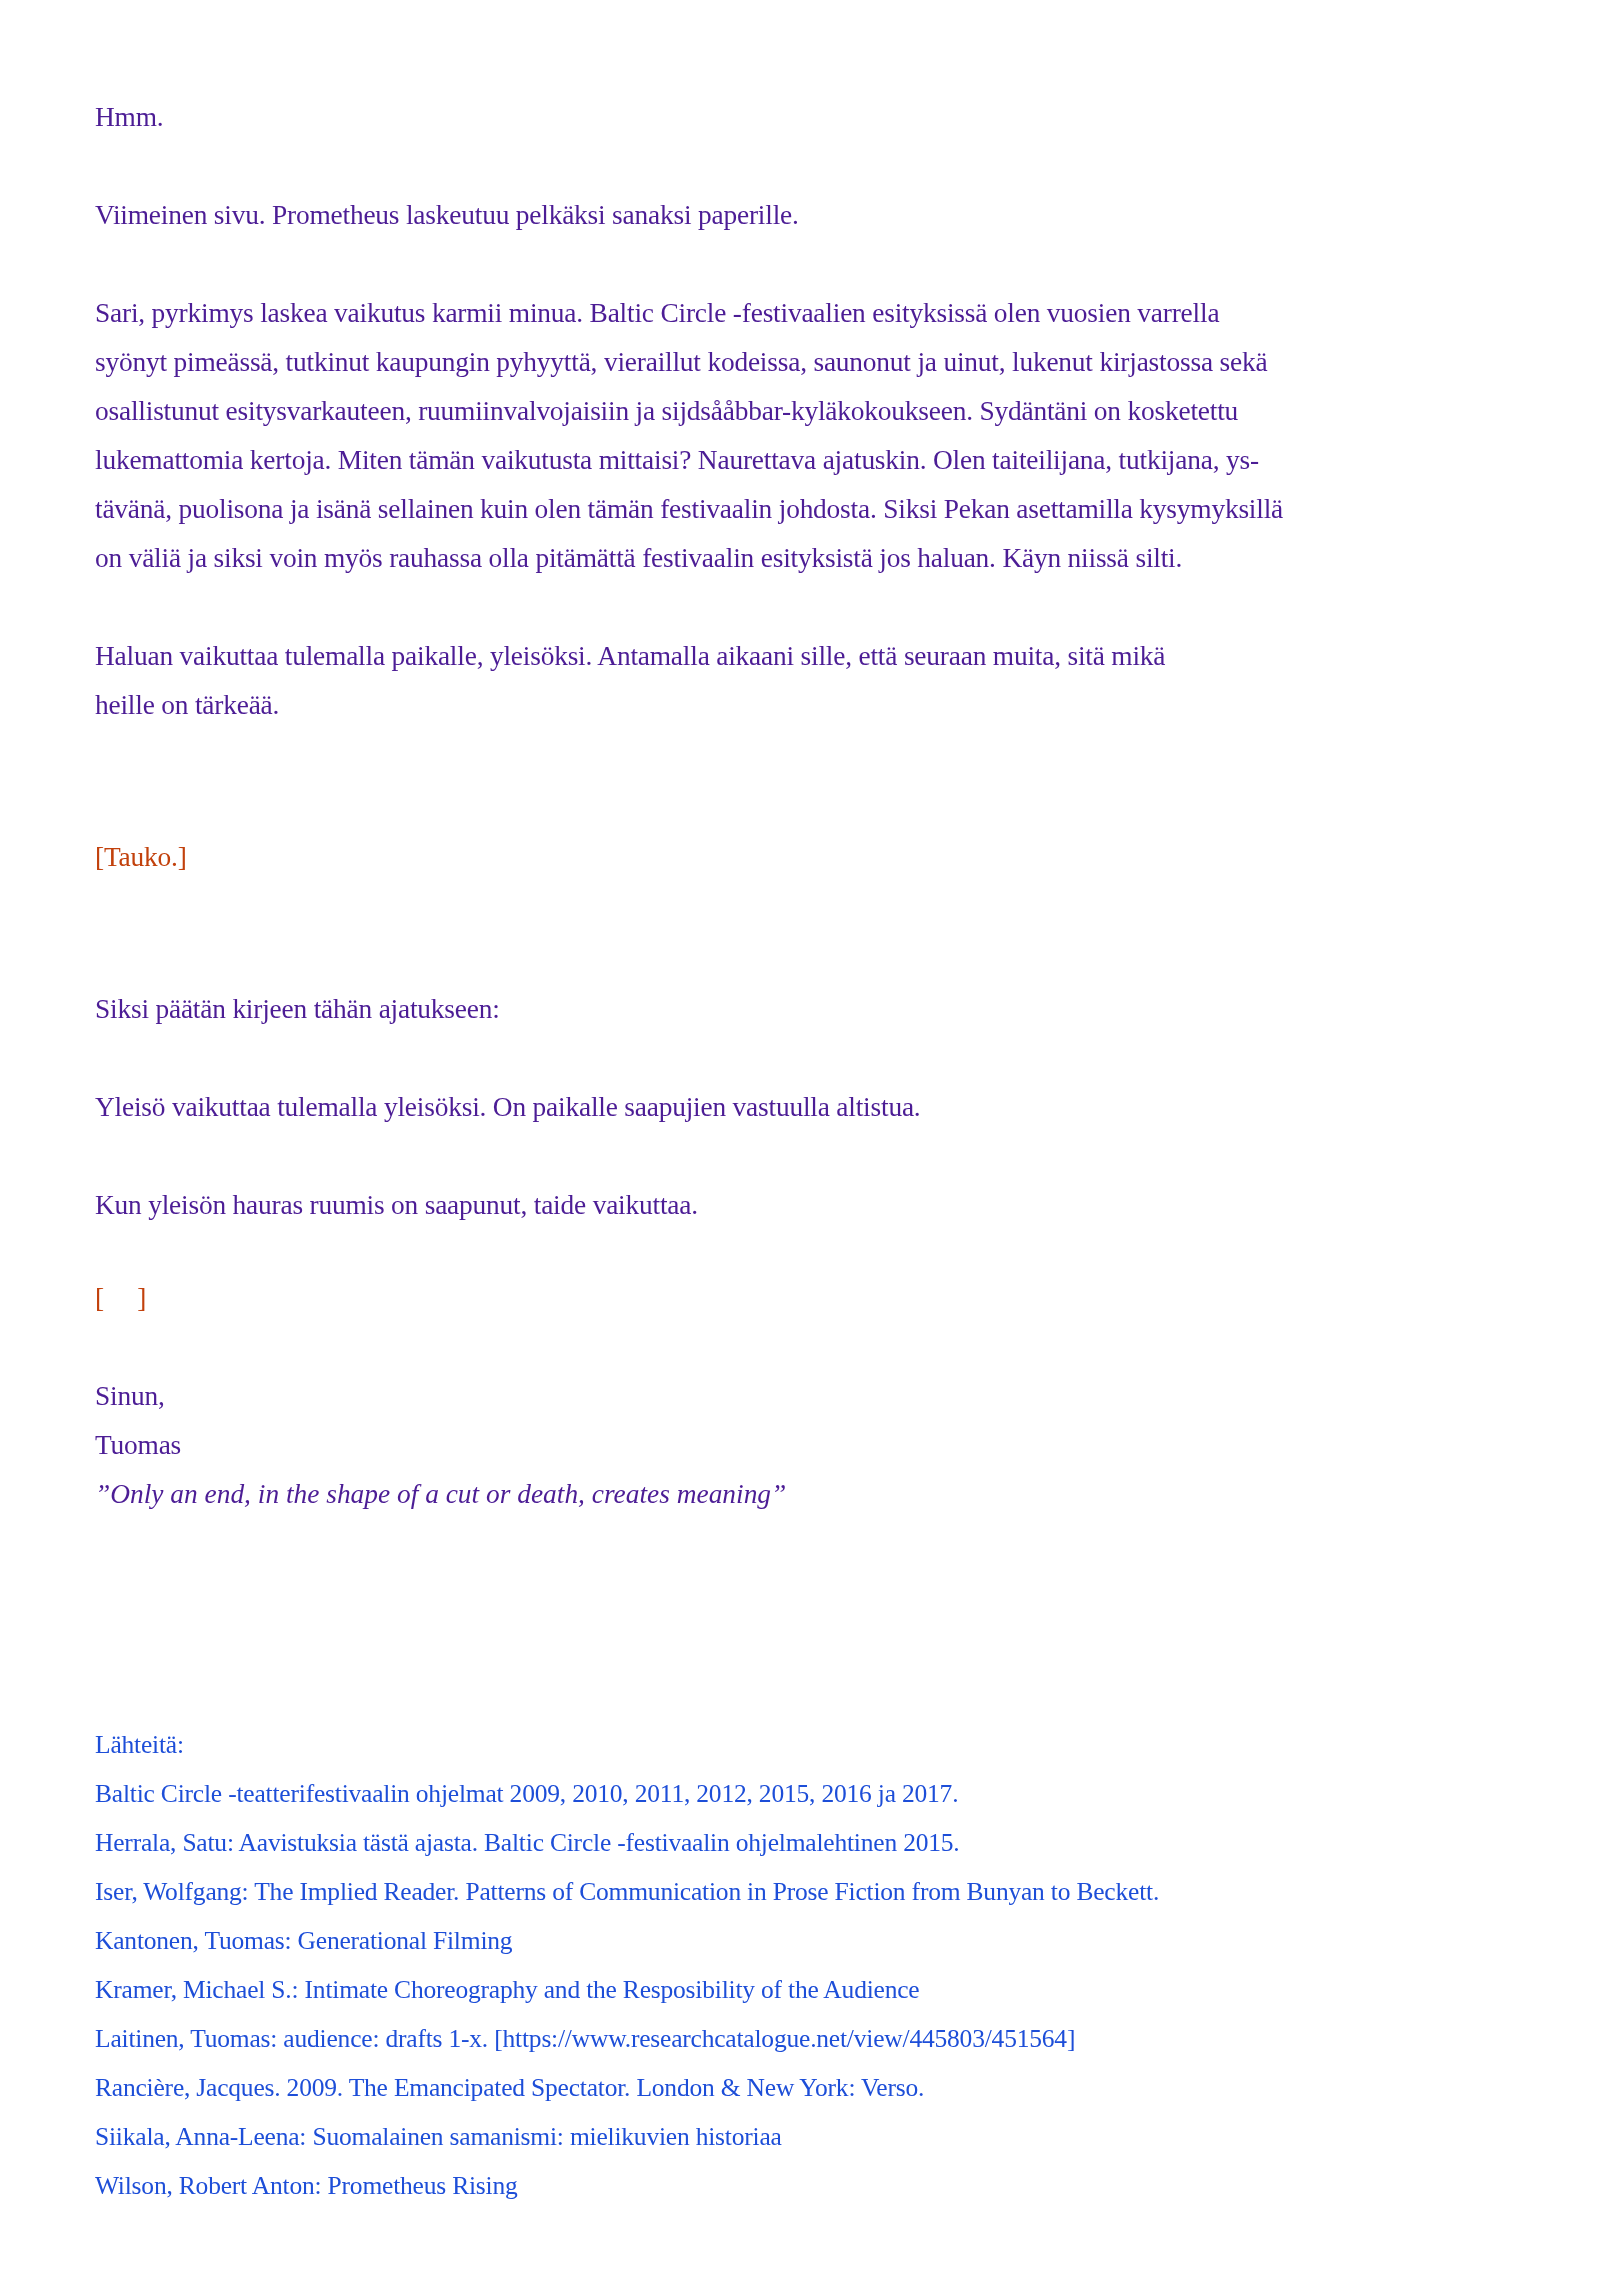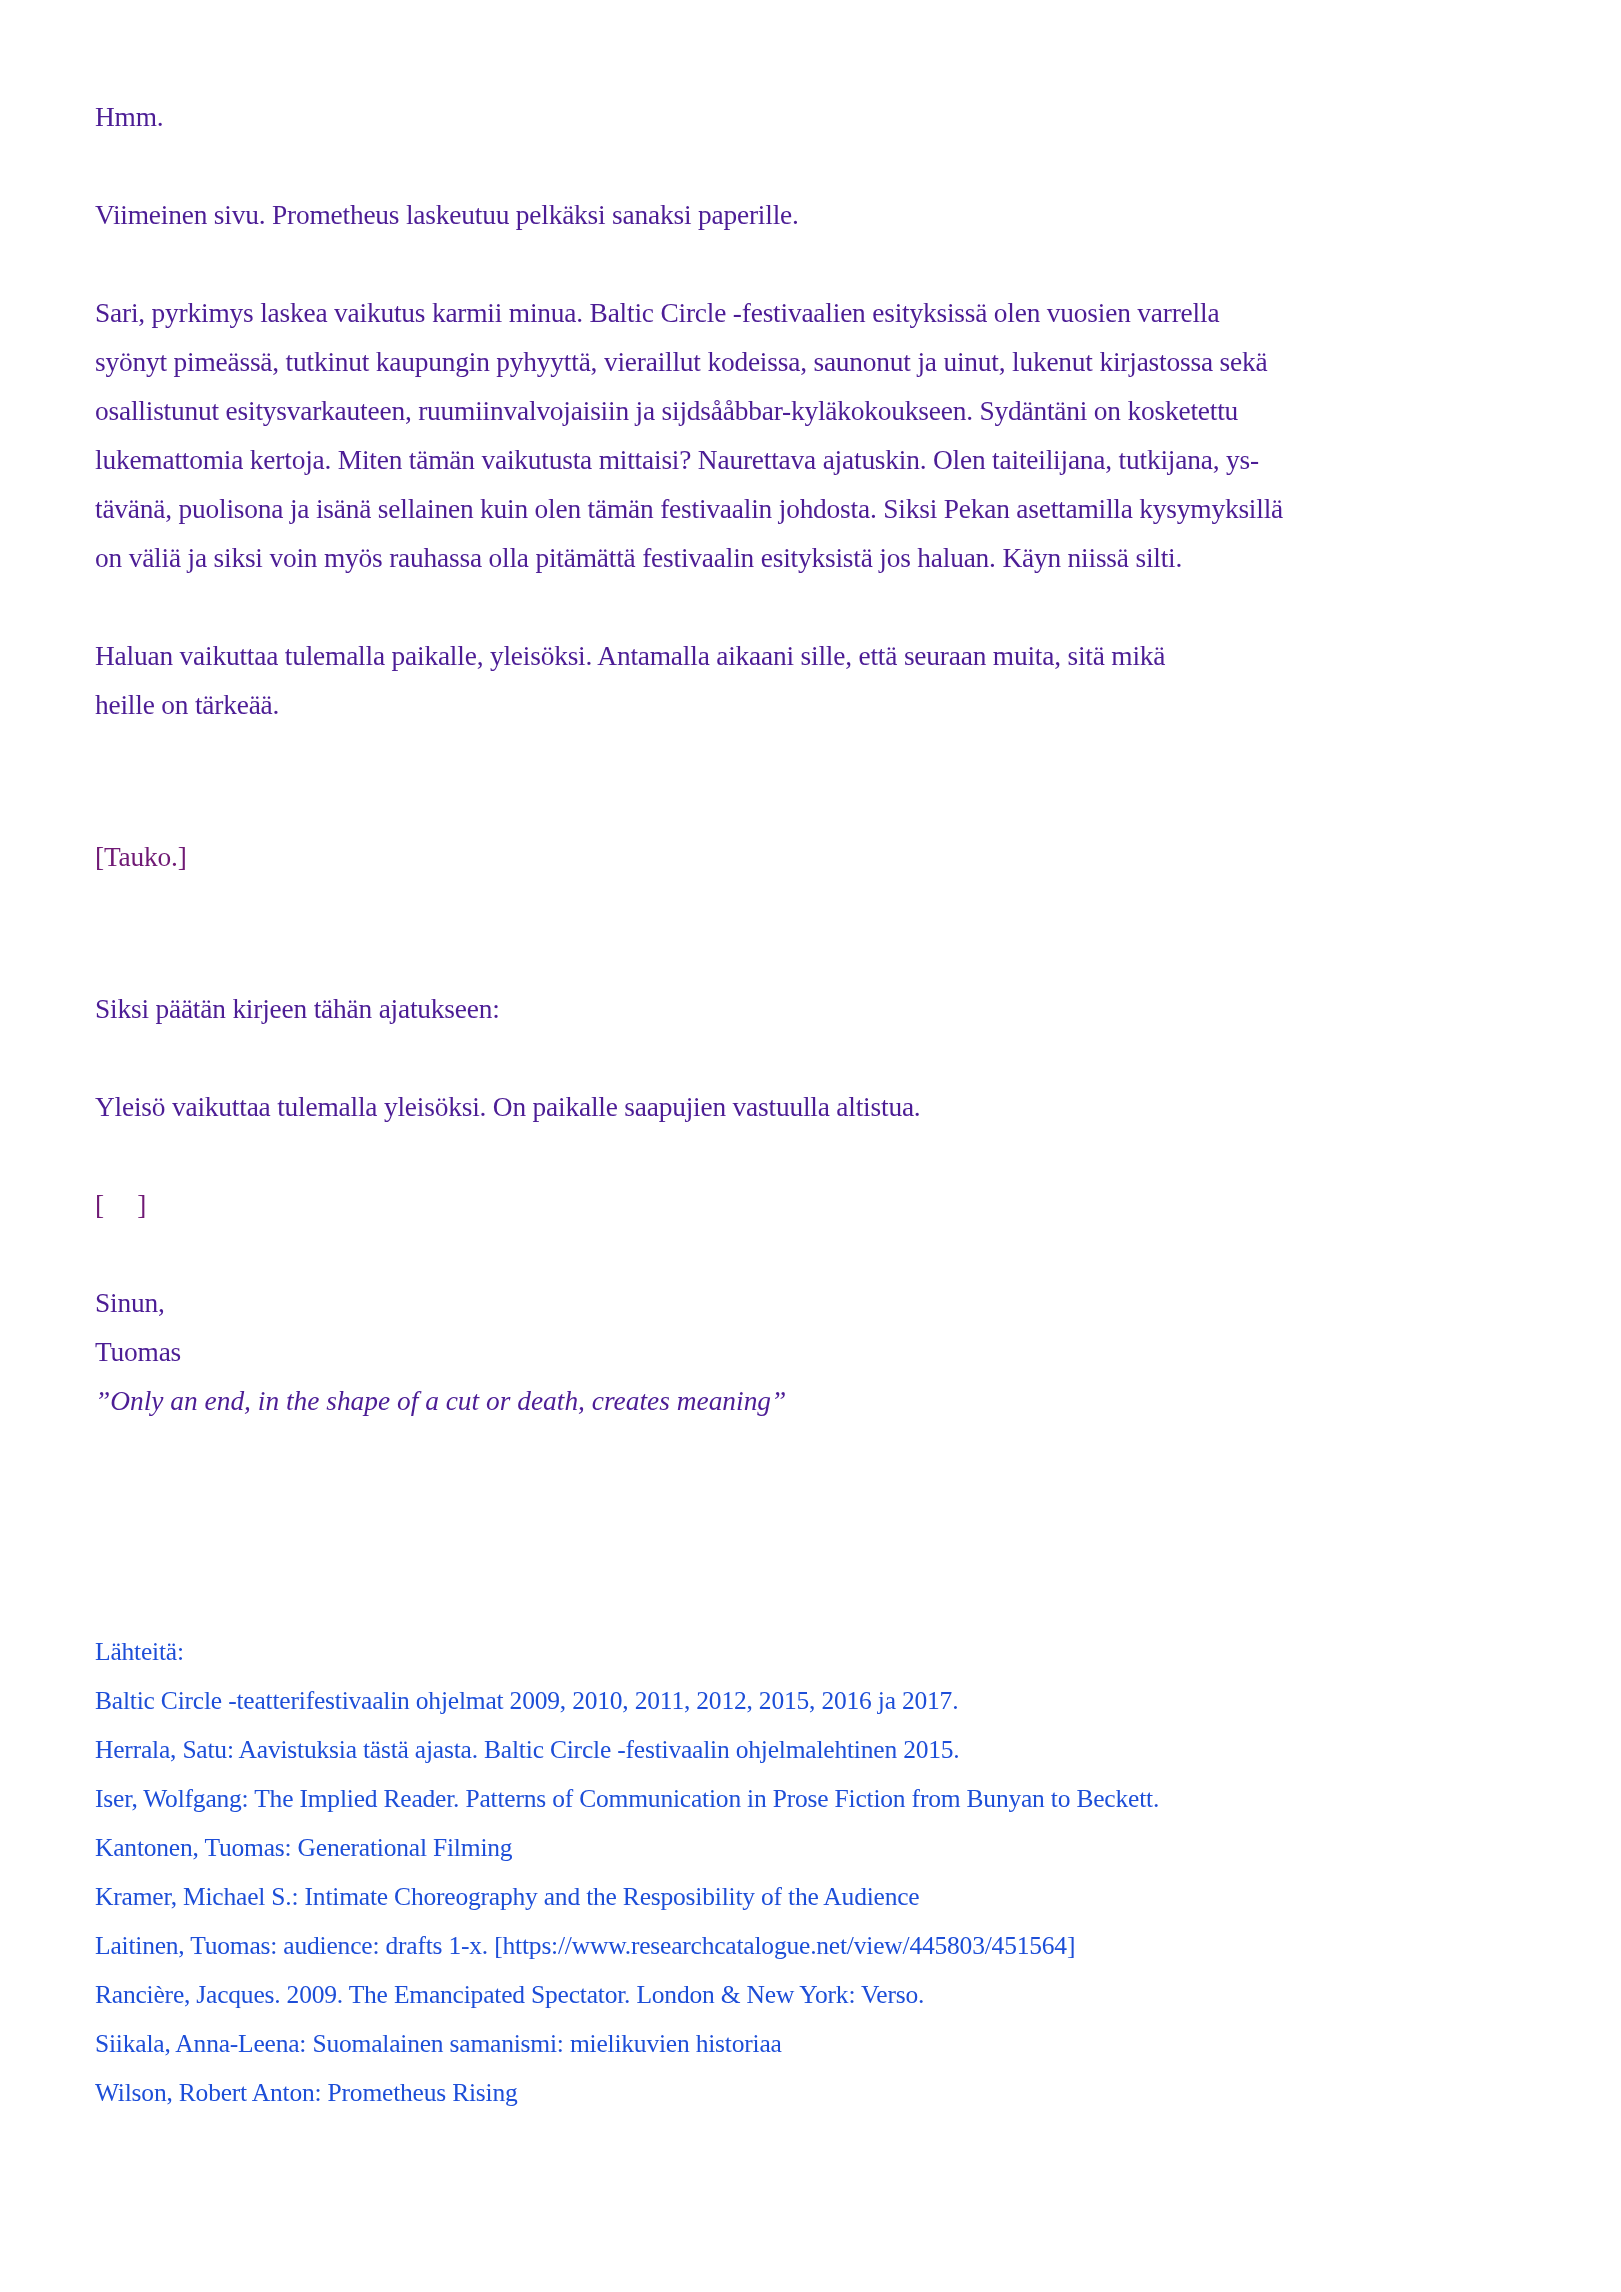--- a/index.html
+++ b/index.html
@@ -27,21 +27,21 @@
     line-height: 49px;
     letter-spacing: -0.2px;
     white-space: pre-line;
     color: #4c1d95;
   }
   .mb-para   { margin-bottom: 49px; }
   .mb-haluan { margin-bottom: 103px; }
   .mb-tauko  { margin-bottom: 103px; }
   .mb-kun    { margin-bottom: 44px; }
   .red-note {
-    color: #701a75;
+    color: #c2410c;
     white-space: pre;
   }
   .quote-line {
     font-style: italic;
     letter-spacing: 0;
   }
   .sources {
     margin-top: 201px;
   }
   .source-line {
@@ -72,20 +72,21 @@
 
     <p class="body-text mb-haluan">Haluan vaikuttaa tulemalla paikalle, yleisöksi. Antamalla aikaani sille, että seuraan muita, sitä mikä
 heille on tärkeää.</p>
 
     <p class="body-text red-note mb-tauko">[Tauko.]</p>
 
     <p class="body-text mb-para">Siksi päätän kirjeen tähän ajatukseen:</p>
 
     <p class="body-text mb-para">Yleisö vaikuttaa tulemalla yleisöksi. On paikalle saapujien vastuulla altistua.</p>
 
+    <p class="body-text mb-kun">Kun yleisön hauras ruumis on saapunut, taide vaikuttaa.</p>
 
     <p class="body-text red-note mb-para">[&nbsp;&nbsp;&nbsp;&nbsp;&nbsp;]</p>
 
     <p class="body-text">Sinun,
 Tuomas</p>
 
     <p class="body-text quote-line">”Only an end, in the shape of a cut or death, creates meaning”</p>
 
     <div class="sources">
       <p class="source-line">Lähteitä:</p>

